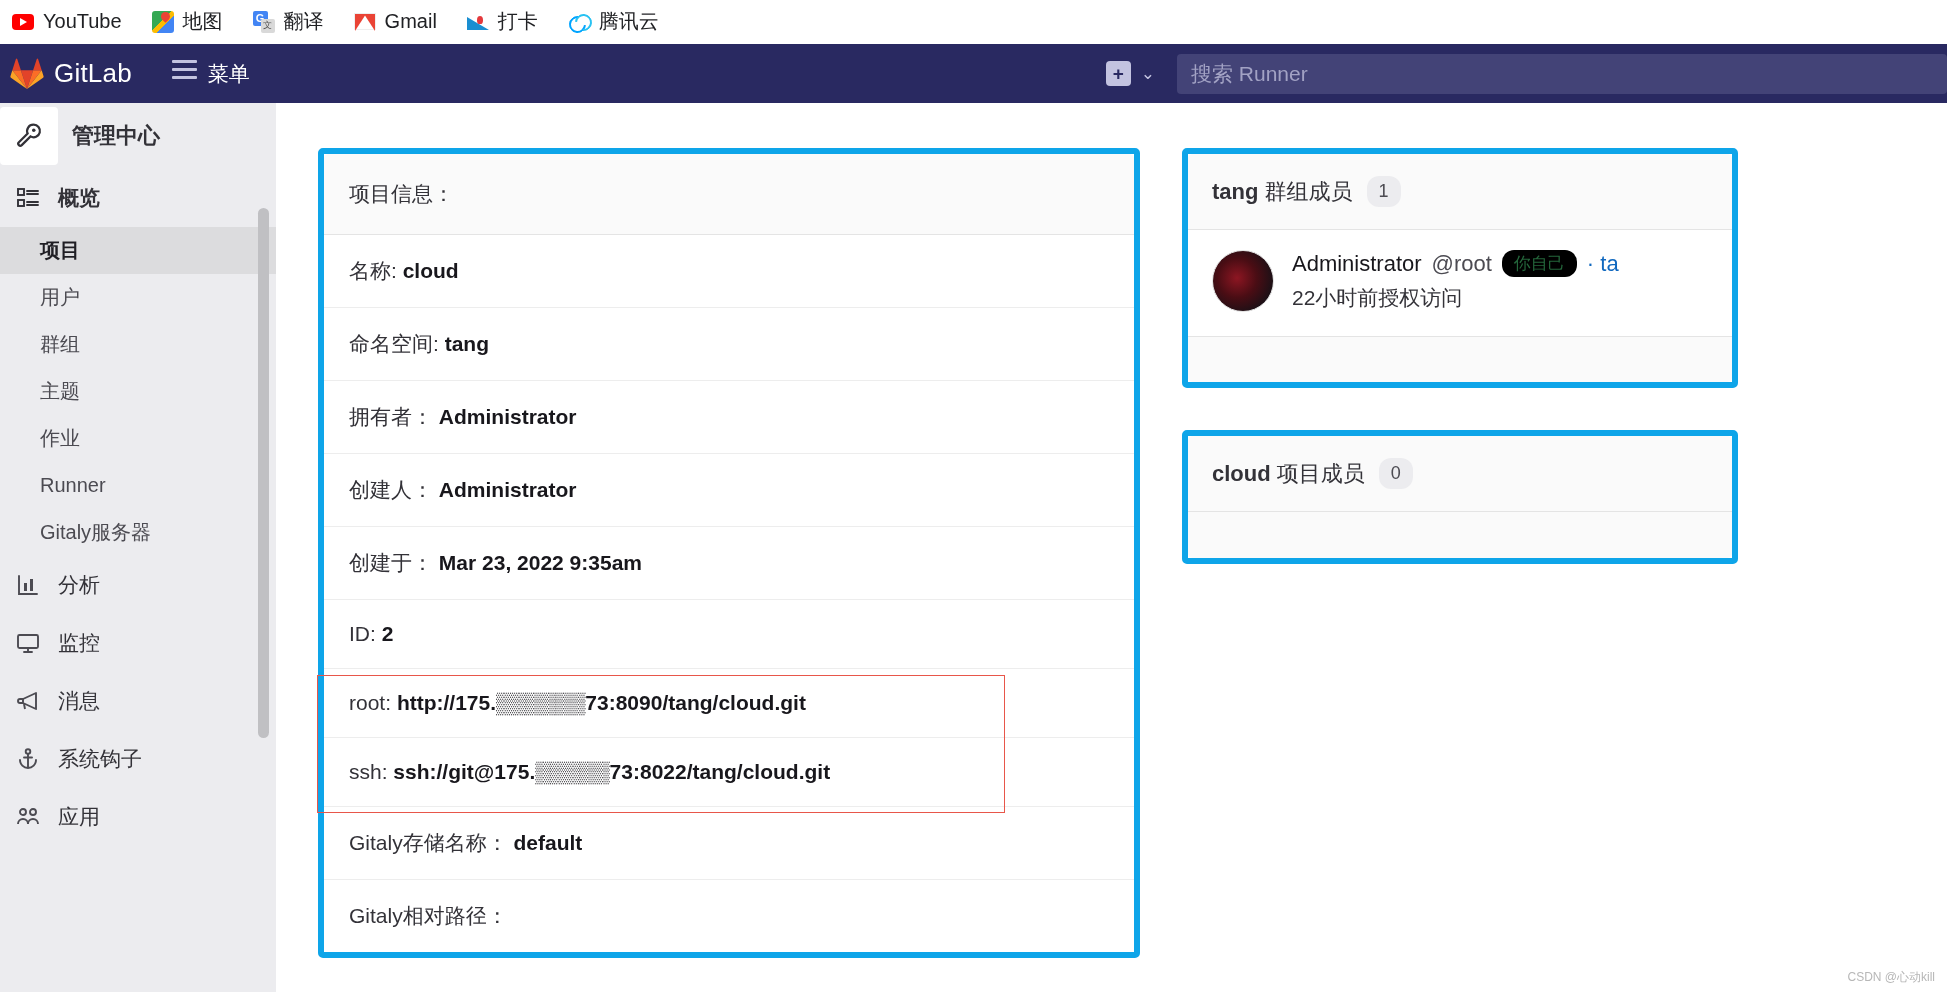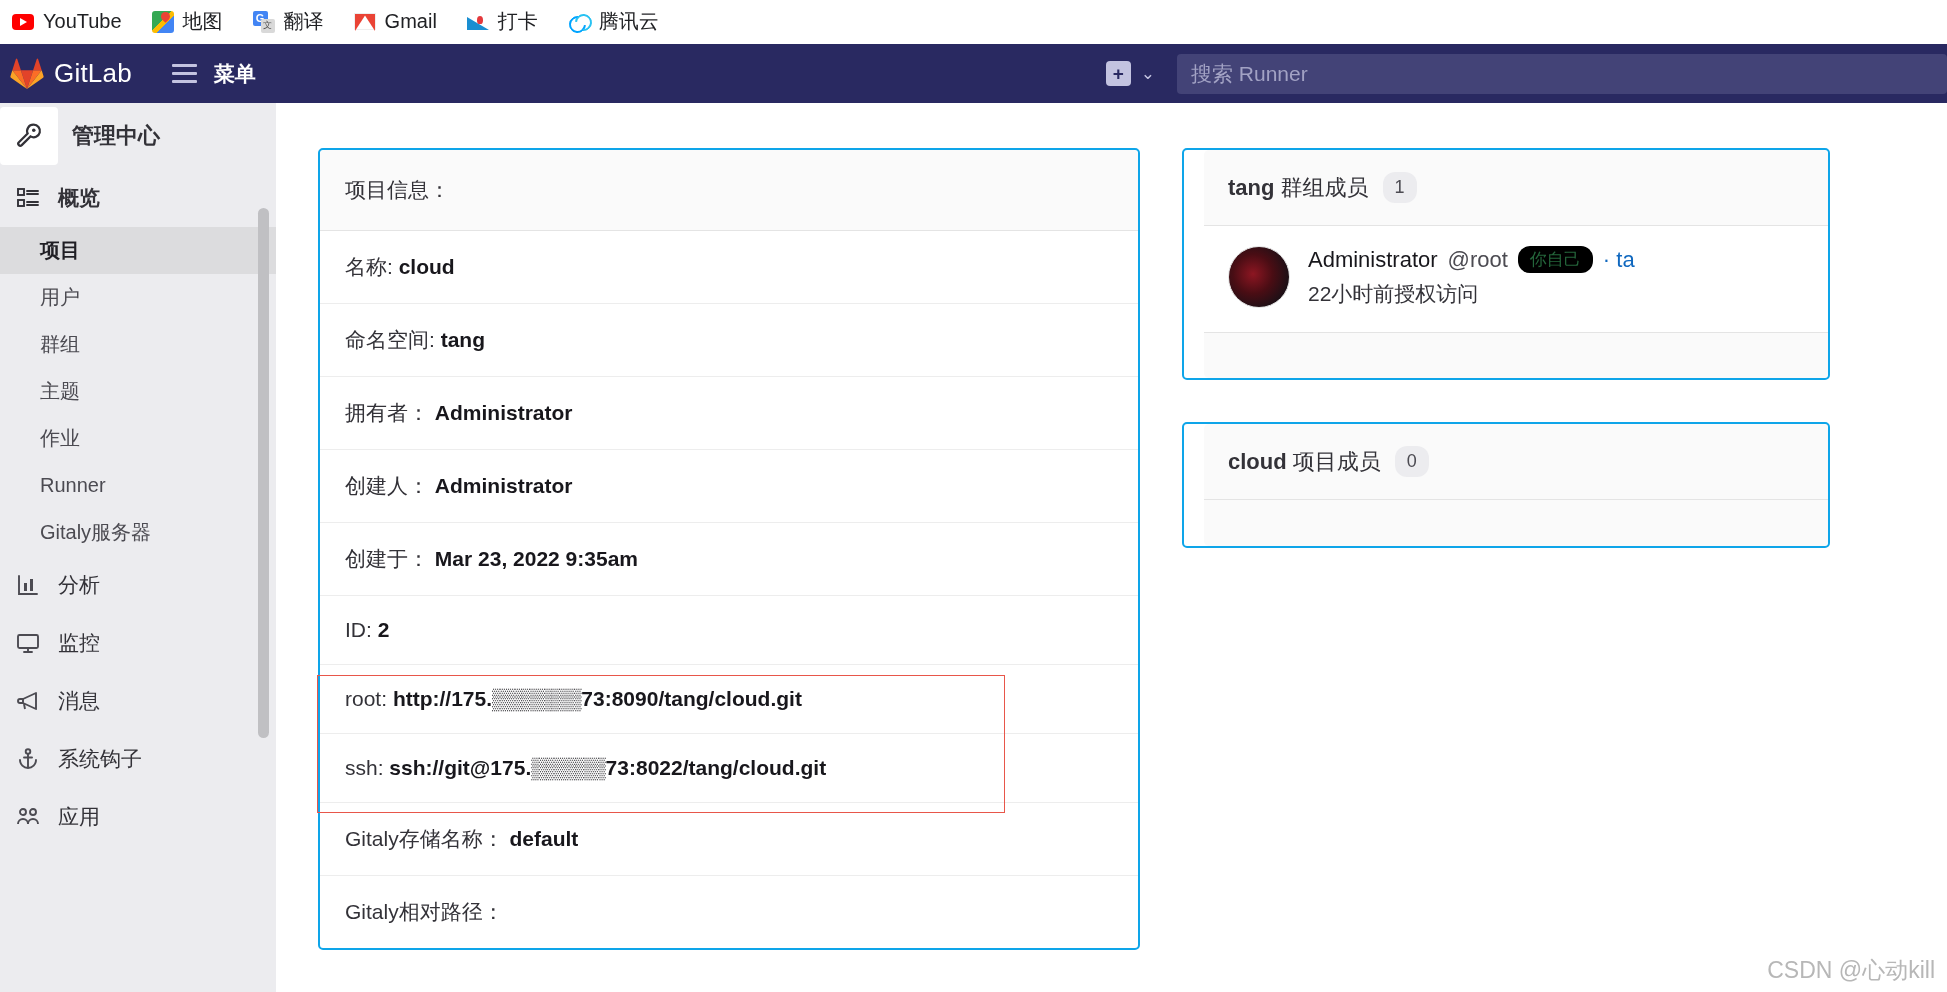--- a/index.html
+++ b/index.html
@@ -69,21 +69,21 @@
   
   .gl-navbar {
     position: absolute; top: 44px; left: 0;
     width: 1947px; height: 59px;
     background: #292961;
     display: flex; align-items: center;
   }
   .gl-logo-wrap { display:flex; align-items:center; margin-left: 10px; cursor:pointer;}
   .gl-fox { width: 34px; height: 32px; margin-right: 10px; }
   .gl-brand { color:#fff; font-size: 26px; letter-spacing:.2px; }
-  .gl-menu { display:flex; align-items:center; gap:17px; margin-left: 40px; cursor:pointer;font-weight:bold;}
+  .gl-menu { display:flex; gap:11px; margin-left: 40px; cursor:pointer;}
   .hamb { width: 25px; display:flex; flex-direction:column; gap:5px; }
   .hamb span { display:block; height:3px; background:#c3c3e0; border-radius:1px;}
   .gl-menu-label { color:#fff; font-size: 21px; }
   .nav-right { margin-left:auto; display:flex; align-items:center; }
   .plus-btn {
     width: 25px; height: 25px; background: #c3c3e0; border-radius: 4px;
     display:flex;align-items:center;justify-content:center; color:#292961; font-size:19px;
     font-weight:bold; line-height:1; cursor:pointer;
   }
   .chev-down { margin: 0 22px 0 10px; cursor:pointer; color:#c3c3e0; font-size: 17px;}
@@ -130,42 +130,42 @@
 
   
   .main {
     position:absolute; top:103px; left:295px;
     width: 1652px; height:889px;
     background:#fff;
     overflow:hidden;
   }
   .content-row { display:flex; padding-top: 45px; }
   .card {
-    border:2px solid #0ea5e9; border-radius:5px; background:#fff;
+    border:6px solid #0ea5e9; border-radius:5px; background:#fff;
   }
   .card-left { width: 822px; margin-left: 23px; }
   .card-head {
     background:#fafafa; padding: 26px 25px; font-size:21px; color:#333238;
     border-bottom:1px solid #e4e4e4; border-radius:5px 5px 0 0;
   }
   .card-item {
     padding: 22px 25px; font-size:21px; color:#333238;
     border-bottom:1px solid #ededed;
     white-space:nowrap;
   }
   .card-item:last-child { border-bottom:none; }
   .card-item b { color:#18171c; }
   .hl-box {
     position:absolute;
     border:1.5px solid #e8564a;
     pointer-events:none;
   }
 
   .right-col { margin-left: 42px; width: 700px; }
-  .card-right { width: 648px; padding-left: 20px; }
+  .card-right { width: 556px; }
   .mem-head {
     background:#fafafa; padding: 22px 24px; font-size:22px; color:#333238;
     border-bottom:1px solid #e4e4e4; border-radius:5px 5px 0 0;
     display:flex; align-items:center; gap:14px;
   }
   .mem-head .gname { font-weight:bold; }
   .count-badge {
     background:#ececef; color:#4c4b52; border-radius:12px;
     padding: 2px 12px; font-size:18px; line-height:1.5;
   }
@@ -184,21 +184,21 @@
     padding:2px 12px; font-size:17px;
   }
   .mem-link { color:#1068bf; }
   .mem-line2 { font-size:21px; color:#333238; }
   .mem-footer { background:#fafafa; height:46px; border-top:1px solid #e4e4e4; border-radius:0 0 5px 5px;}
   .card-right-2 { margin-top: 42px; }
   .proj-body { height: 46px; background:#fafafa; border-radius:0 0 5px 5px;}
 
   .watermark {
     position:absolute; right: 12px; bottom: 6px;
-    color:#b7b7b7; font-size:23px;
+    color:#b7b7b7; font-size:12px;
   }
 </style>
 </head>
 <body>
 
 <div class="bookmark-bar">
   <div class="bm">
     <span class="bm-ico">
         <span class="ico-youtube"></span>
       </span>

